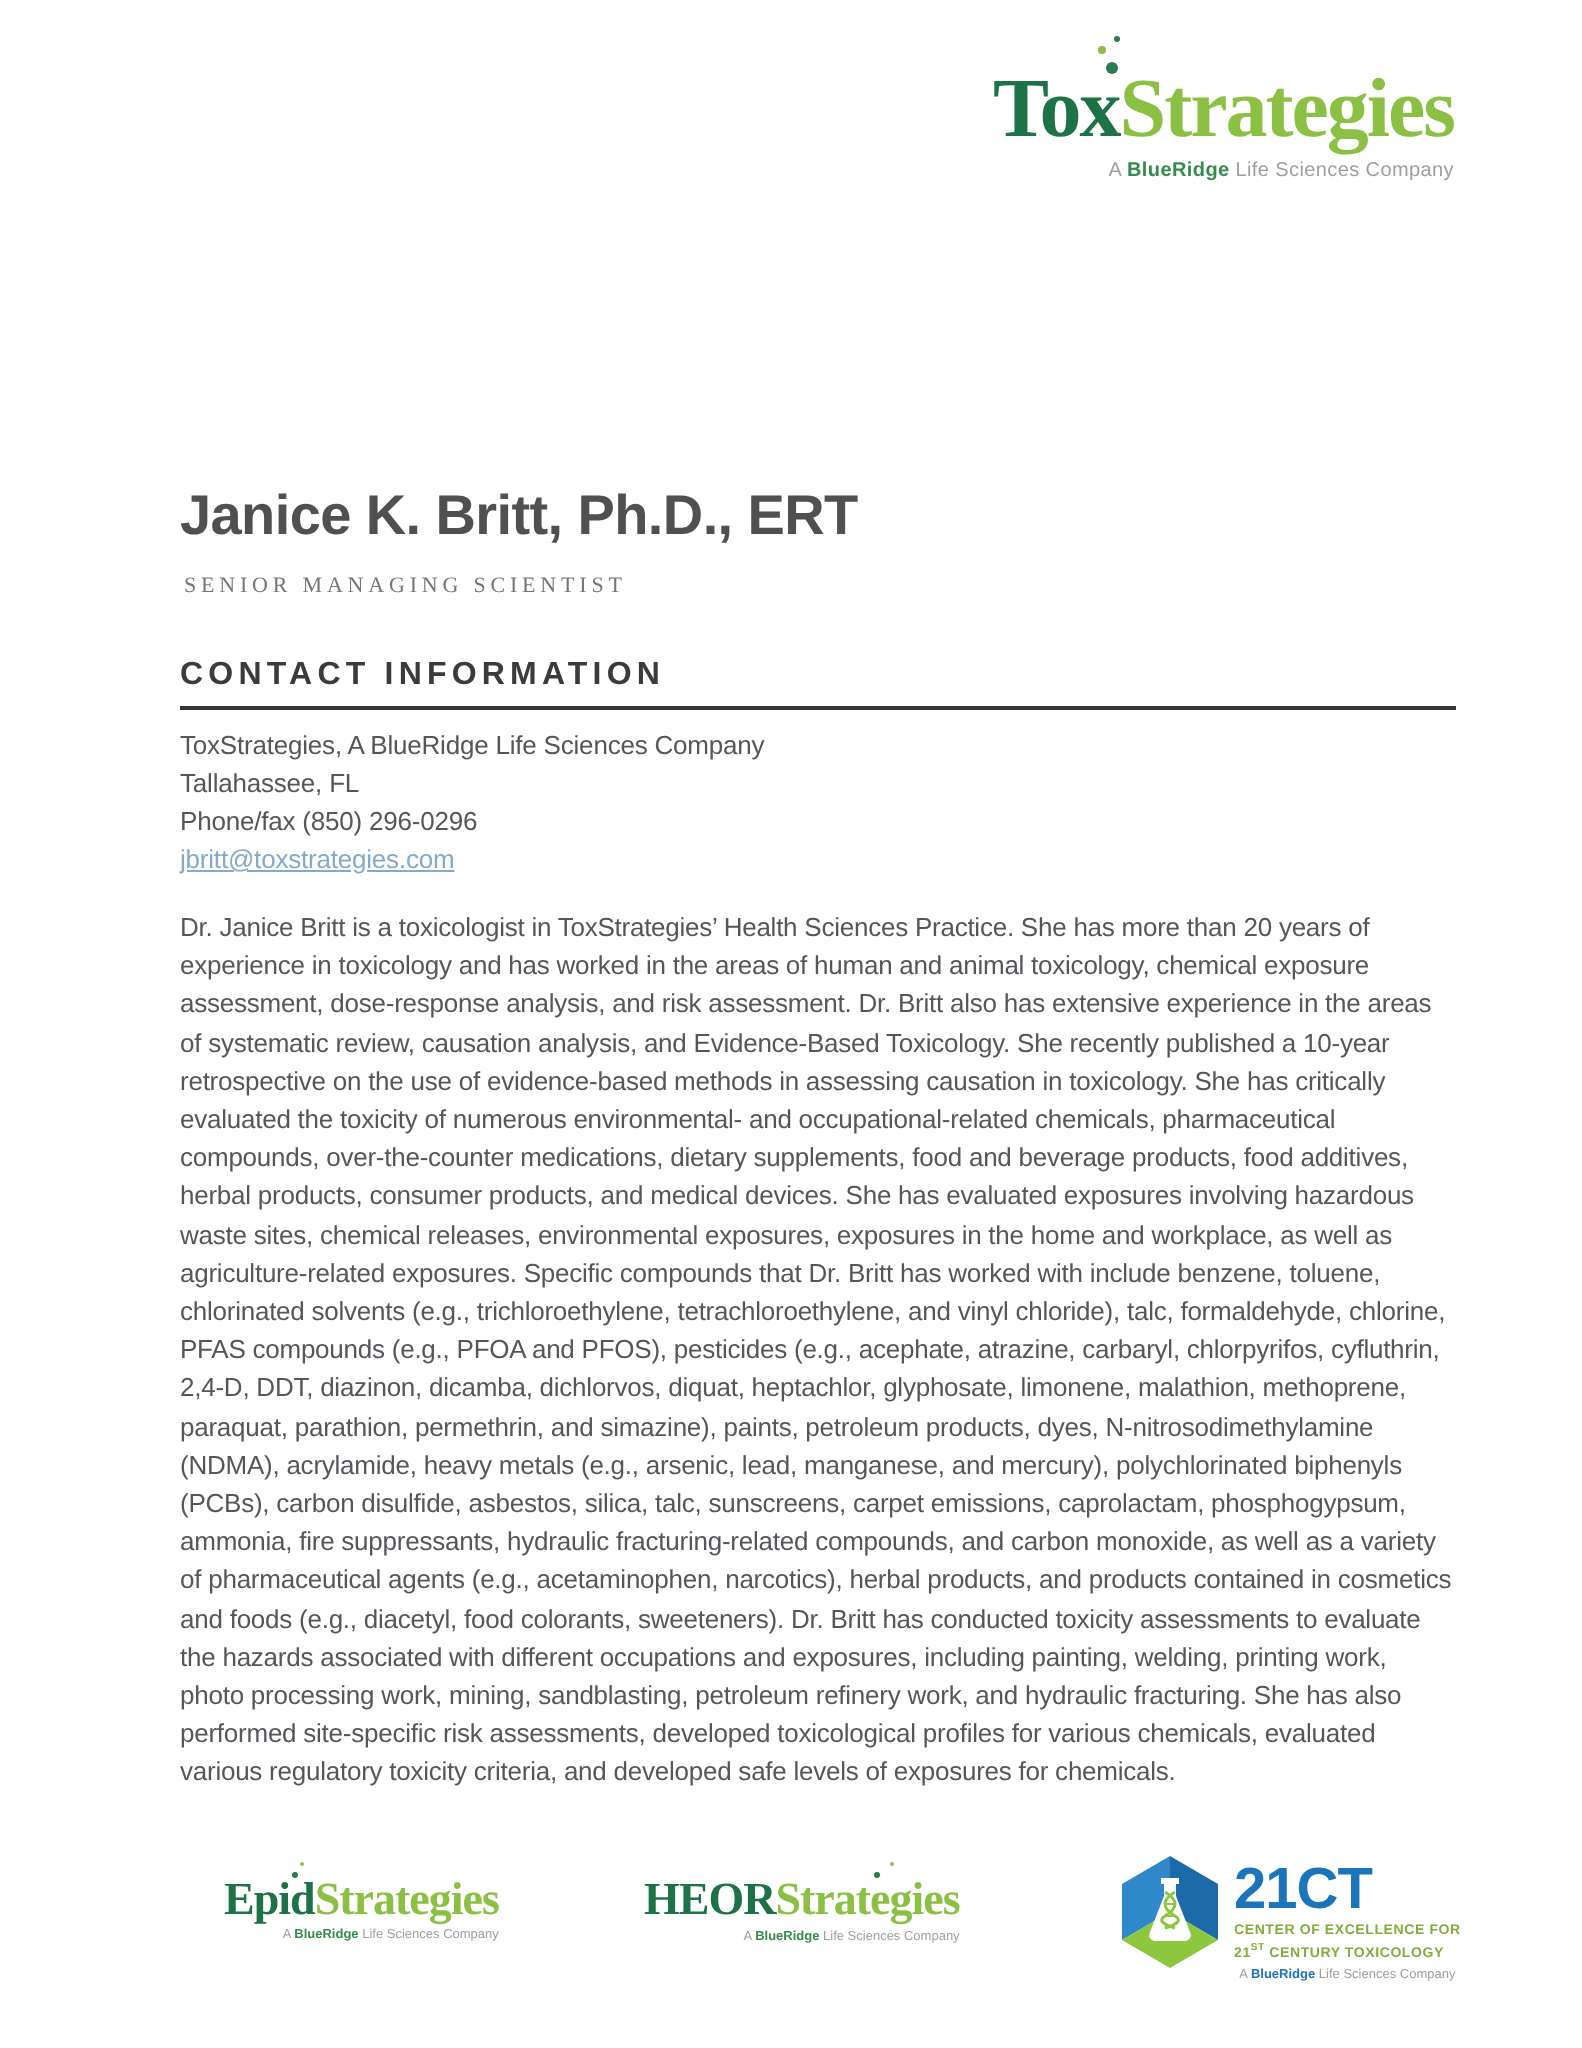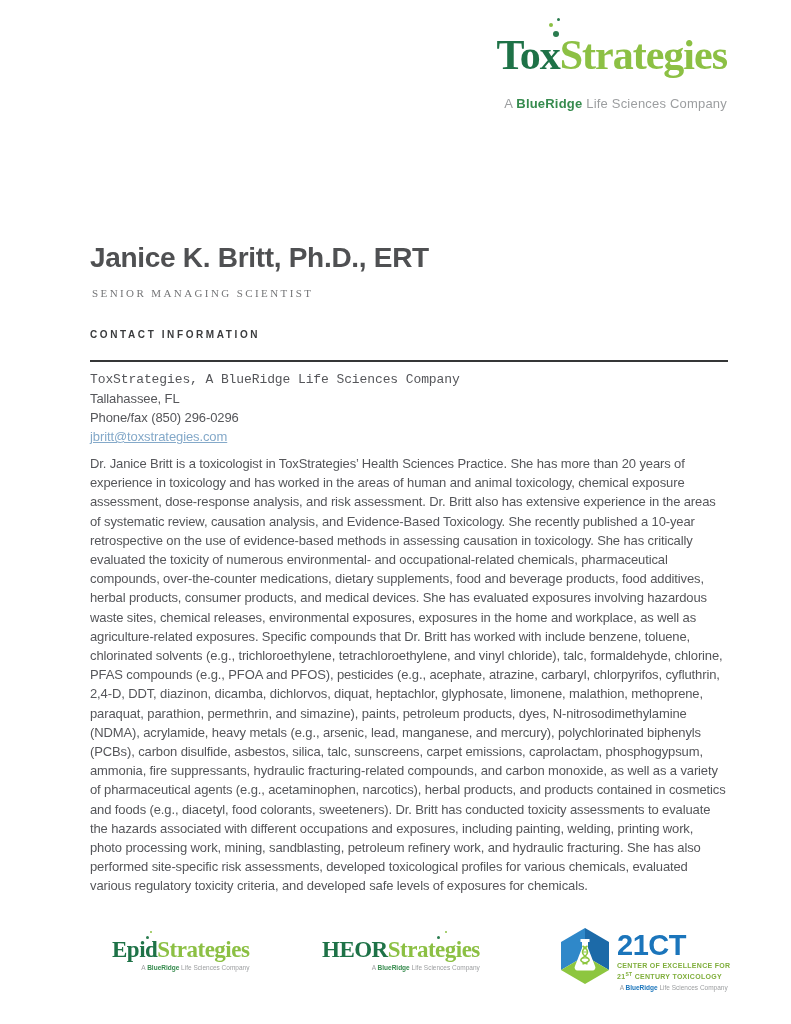--- a/index.html
+++ b/index.html
@@ -15,44 +15,44 @@
     font-family:"Liberation Serif", serif; font-weight:bold;
     font-size:42px; line-height:1; letter-spacing:-1px; white-space:nowrap;
   }
   .bw-wrap { position:relative; display:inline-block; }
   .bw-primary { color:#1e7247; }
   .bw-secondary { color:#8cc044; }
   .bubbles i { position:absolute; background:#2a7c4f; border-radius:50%; display:block; }
   .brand .bubbles .b1 { width:6px; height:6px; right:1px;  top:-3px; }
   .brand .bubbles .b2 { width:4px; height:4px; right:7px;  top:-11px; background:#8cc044; }
   .brand .bubbles .b3 { width:3px; height:3px; right:0px;  top:-16px; }
-  .brand-tagline { margin-top:20px; font-size:13px; color:#9c9ea0; letter-spacing:.2px; }
+  .brand-tagline { margin-top:4px; font-size:10px; color:#9c9ea0; letter-spacing:.2px; }
   .tg-bold-green { color:#368b4e; font-weight:bold; }
   .tg-bold-blue  { color:#1b75bb; font-weight:bold; }
 
   
   .person-name {
     position:absolute; left:90px; top:242px;
     font-size:28px; font-weight:700; color:#4f5052; letter-spacing:-.3px;
   }
   .person-title {
     position:absolute; left:92px; top:287px;
     font-size:11px; color:#747577; letter-spacing:2.4px;font-family:Liberation Serif, serif;
   }
 
   
   .section { position:absolute; left:90px; width:638px; }
   .sec-h {
-    font-size:10px; font-weight:bold; color:#3a3b3d; letter-spacing:2.6px;
-    padding-bottom:20px; border-bottom:2px solid #353637;
+    font-size:16px; font-weight:bold; color:#3a3b3d; letter-spacing:2.6px;
+    padding-bottom:6px; border-bottom:2px solid #353637;
   }
   #contact-section { top:329px; }
   #profile-section { top:447px; }
   .c-line { font-size:13px; line-height:19px; letter-spacing:-.1px; }
-  .c-first { margin-top:8px;font-family:Liberation Mono, monospace; }
+  .c-first { margin-top:8px; }
   .email-link {
     display:inline-block; font-size:13px; line-height:19px;
     color:#84a9c9; text-decoration:underline; letter-spacing:-.1px;
   }
   .profile-body {
     margin-top:7px; font-size:13px; line-height:19.2px;
     letter-spacing:-.12px; color:#55565a; text-align:left;
   }
 
   

